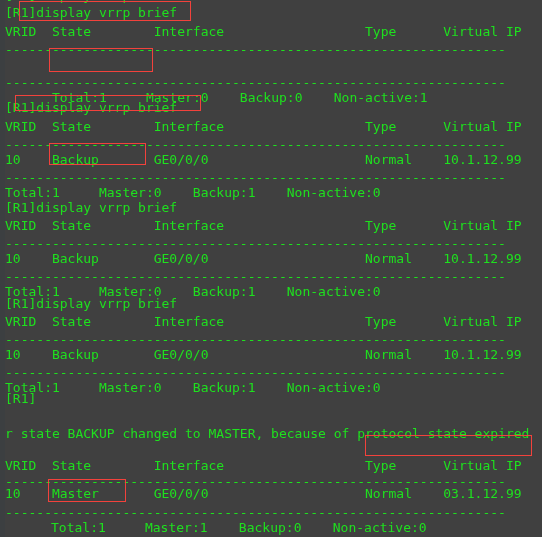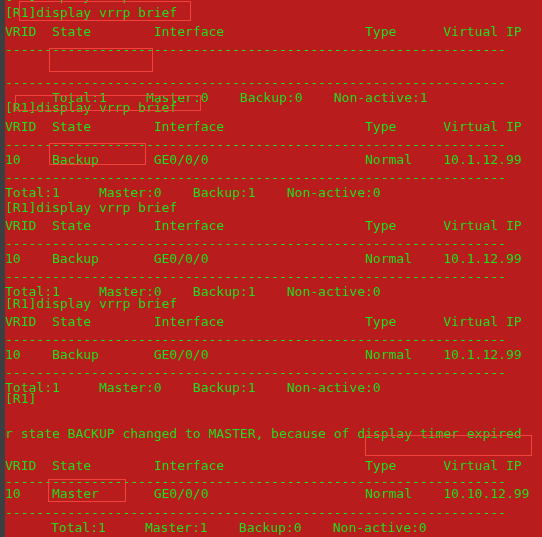--- a/index.html
+++ b/index.html
@@ -52,21 +52,21 @@
     border: 1px solid #f2423c;
     box-sizing: border-box;
     pointer-events: none;
     background: transparent;
     z-index: 4;
   }
 </style>
 </head>
 <body>
 
-<div id="terminal" style="background: #b91c1c;">
+<div id="terminal" style="background: #404040;">
   <div id="gutter" style="background: rgb(60, 63, 65);"></div>
   <div id="screen" style="color: rgb(30, 225, 30);">
       <div class="line" style="top: -14px;">[R1]display vrrp brief</div>
       <div class="line" style="top: 3px;">[R1]display vrrp brief</div>
       <div class="line" style="top: 22px;">VRID  State        Interface                  Type      Virtual IP</div>
       <div class="line" style="top: 40px;">----------------------------------------------------------------</div>
       <div class="line" style="top: 73px;">----------------------------------------------------------------</div>
       <div class="line" style="top: 88px; padding-left: 47px;">Total:1     Master:0    Backup:0    Non-active:1</div>
       <div class="line" style="top: 98px;">[R1]display vrrp brief</div>
       <div class="line" style="top: 117px;">VRID  State        Interface                  Type      Virtual IP</div>
@@ -80,24 +80,24 @@
       <div class="line" style="top: 249px;">10    Backup       GE0/0/0                    Normal    10.1.12.99</div>
       <div class="line" style="top: 267px;">----------------------------------------------------------------</div>
       <div class="line" style="top: 282px;">Total:1     Master:0    Backup:1    Non-active:0</div>
       <div class="line" style="top: 294px;">[R1]display vrrp brief</div>
       <div class="line" style="top: 312px;">VRID  State        Interface                  Type      Virtual IP</div>
       <div class="line" style="top: 330px;">----------------------------------------------------------------</div>
       <div class="line" style="top: 345px;">10    Backup       GE0/0/0                    Normal    10.1.12.99</div>
       <div class="line" style="top: 363px;">----------------------------------------------------------------</div>
       <div class="line" style="top: 378px;">Total:1     Master:0    Backup:1    Non-active:0</div>
       <div class="line" style="top: 389px;">[R1]</div>
-      <div class="line" style="top: 424px;">r state BACKUP changed to MASTER, because of display timer expired</div>
+      <div class="line" style="top: 424px;">r state BACKUP changed to MASTER, because of protocol state expired</div>
       <div class="line" style="top: 456px;">VRID  State        Interface                  Type      Virtual IP</div>
       <div class="line" style="top: 472px;">----------------------------------------------------------------</div>
-      <div class="line" style="top: 484px;">10    Master       GE0/0/0                    Normal    10.10.12.99</div>
+      <div class="line" style="top: 484px;">10    Master       GE0/0/0                    Normal    03.1.12.99</div>
       <div class="line" style="top: 503px;">----------------------------------------------------------------</div>
       <div class="line" style="top: 518px; margin-left: 46px;">Total:1     Master:1    Backup:0    Non-active:0</div>
       <div class="line" style="top: 533px;">[R1]display vrrp brief</div>
       <div class="hl" style="left: 14px; top: 1px; width: 172px; height: 20px; border-color: rgb(242, 66, 60);"></div>
       <div class="hl" style="left: 44px; top: 48px; width: 104px; height: 24px; border-color: rgb(242, 66, 60);"></div>
       <div class="hl" style="left: 10px; top: 95px; width: 186px; height: 16px; border-color: rgb(242, 66, 60);"></div>
       <div class="hl" style="left: 44px; top: 143px; width: 97px; height: 22px; border-color: rgb(242, 66, 60);"></div>
       <div class="hl" style="left: 360px; top: 435px; width: 167px; height: 21px; border-color: rgb(242, 66, 60);"></div>
       <div class="hl" style="left: 43px; top: 479px; width: 78px; height: 23px; border-color: rgb(242, 66, 60);"></div>
     </div>

